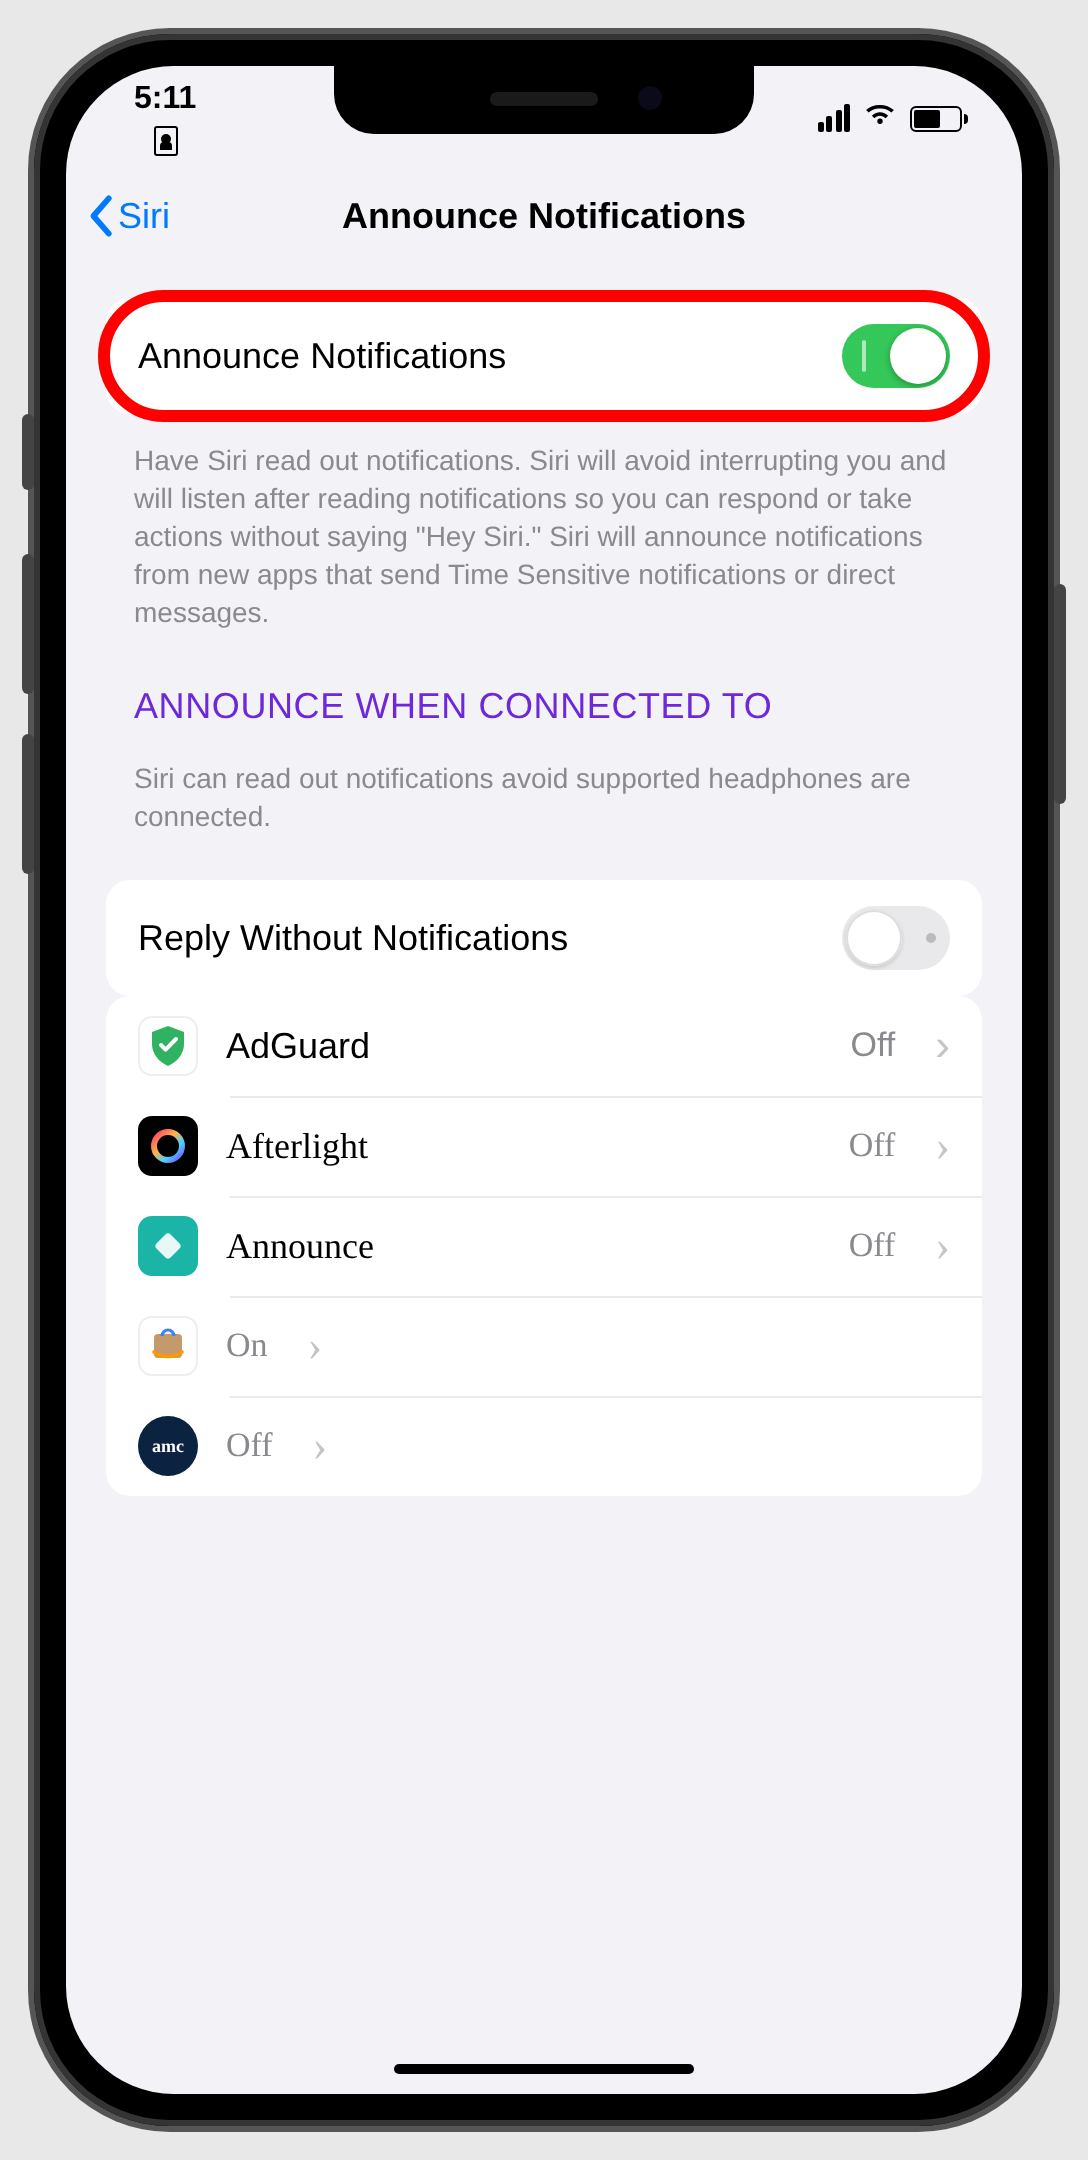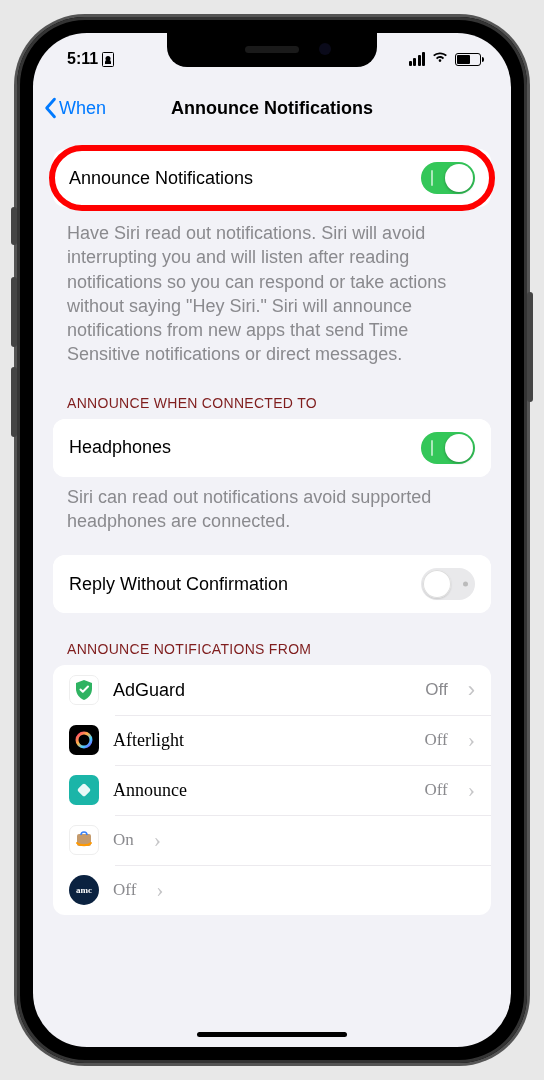--- a/index.html
+++ b/index.html
@@ -38,21 +38,21 @@
       z-index: 50;
     }
     .speaker { position:absolute; top:13px; left:50%; transform:translateX(-50%); width:54px; height:7px; background:#1a1a1a; border-radius:4px;}
     .cam { position:absolute; top:10px; right:46px; width:12px; height:12px; background:#0a0a1a; border-radius:50%;}
 
     
     .status-bar {
       height: 52px; display:flex; justify-content:space-between; align-items:center;
       padding: 0 30px 0 34px; font-size: 16px; font-weight:600; color:#000;
     }
-    .status-left { display:flex; align-items:center; gap:4px; }
+    .status-left { display:flex; align-items:center; gap:4px;flex-direction:column; }
     .status-right { display:flex; align-items:center; gap:6px; }
     .sig-bars { display:flex; align-items:flex-end; gap:1.5px; }
     .sig-bars span { width:3px; background:#000; border-radius:1px;}
     .sig-bars span:nth-child(1){height:5px}.sig-bars span:nth-child(2){height:8px}.sig-bars span:nth-child(3){height:11px}.sig-bars span:nth-child(4){height:14px}
     .wifi svg { width:18px; height:14px; }
     .battery { width:26px; height:13px; border:1.5px solid #000; border-radius:3px; position:relative;}
     .battery::after{content:"";position:absolute;right:-4px;top:3px;width:2px;height:5px;background:#000;border-radius:0 2px 2px 0;}
     .battery-fill{position:absolute;left:1px;top:1px;bottom:1px;width:55%;background:#000;border-radius:1px;}
     .card-ic{width:12px;height:15px;border:1.5px solid #000;border-radius:1.5px;position:relative;display:inline-block;vertical-align:middle;}
     .card-ic::after{content:"";position:absolute;top:3px;left:50%;transform:translateX(-50%);width:5px;height:5px;border-radius:50%;background:#000;}
@@ -87,22 +87,22 @@
     .toggle.on { background:#34c759; }
     .toggle.off { background:#e9e9eb; }
     .knob { width:28px; height:28px; background:#fff; border-radius:50%; position:absolute; top:2px; box-shadow:0 1px 3px rgba(0,0,0,.3);}
     .toggle.on .knob{ right:2px; }
     .toggle.off .knob{ left:2px; }
     .toggle.off.faint .knob{ box-shadow:0 0 0 1px #ddd inset, 0 1px 2px rgba(0,0,0,.15);}
     .knob-dot{position:absolute;top:50%;transform:translateY(-50%);width:5px;height:5px;border-radius:50%;}
     .toggle.off .knob-dot{right:7px;background:#bbb;}
     .toggle.on::before{content:"";position:absolute;left:10px;top:8px;width:2px;height:16px;background:rgba(255,255,255,.6);border-radius:1px;}
 
-    .footer-text { font-size:18px; color:#8a8a8e; padding: 8px 34px 0; line-height:1.35;}
-    .section-header { font-size:14px; color:#7f1d1d; padding: 28px 34px 8px; text-transform:uppercase; letter-spacing:.3px;}
+    .footer-text { font-size:14px; color:#8a8a8e; padding: 8px 34px 0; line-height:1.35;}
+    .section-header { font-size:18px; color:#6d28d9; padding: 28px 34px 8px; text-transform:uppercase; letter-spacing:.3px;}
 
     .group { margin: 0 20px; background:#fff; border-radius:12px; overflow:hidden;}
     .row { display:flex; align-items:center; padding:10px 16px; gap:14px; min-height:50px; cursor:pointer;}
     .row + .row { border-top:1px solid #eceaee; margin-left:0;}
     .group .row + .row { position:relative; border-top:none;font-family:Liberation Serif, serif;}
     .group .row + .row::before{content:"";position:absolute;left:62px;right:0;top:0;height:1px;background:#eceaee;}
     .app-icon { width:30px; height:30px; border-radius:7px; flex-shrink:0; display:flex;align-items:center;justify-content:center;}
     .app-name { flex:1; font-size:18px; color:#000;}
     .app-state { font-size:17px; color:#8a8a8e; margin-right:6px;}
     .chev { color:#c5c5c7; font-size:22px; font-weight:300;}
@@ -149,61 +149,52 @@
             <span class="battery-fill"></span>
           </span>
       </div>
     </div>
 
     <div class="nav">
       <div class="back">
         <svg width="14" height="22" viewBox="0 0 12 20">
             <path d="M10 2L3 10l7 8" stroke="#007aff" stroke-width="2.6" fill="none" stroke-linecap="round" stroke-linejoin="round"></path>
           </svg>
-        <span>When</span>
+        <span>Siri</span>
       </div>
       <div class="nav-title">Announce Notifications</div>
     </div>
 
     <div class="content">
 
       <div class="highlight-wrap">
         <div class="highlight-ring"></div>
         <div class="cell">
           <span class="lbl">Announce Notifications</span>
           <span class="toggle on">
               <span class="knob"></span>
             </span>
         </div>
       </div>
       <div class="footer-text">Have Siri read out notifications. Siri will avoid interrupting you and will listen after reading notifications so you can respond or take actions without saying "Hey Siri." Siri will announce notifications from new apps that send Time Sensitive notifications or direct messages.</div>
 
       <div class="section-header">ANNOUNCE WHEN CONNECTED TO</div>
-      <div class="group">
-        <div class="cell" style="border-radius:12px;">
-          <span class="lbl">Headphones</span>
-          <span class="toggle on">
-              <span class="knob"></span>
-            </span>
-        </div>
-      </div>
       <div class="footer-text">Siri can read out notifications avoid supported headphones are connected.</div>
 
       <div style="height:22px"></div>
       <div class="group">
         <div class="cell" style="border-radius:12px;">
-          <span class="lbl">Reply Without Confirmation</span>
+          <span class="lbl">Reply Without Notifications</span>
           <span class="toggle off faint">
               <span class="knob"></span>
               <span class="knob-dot"></span>
             </span>
         </div>
       </div>
 
-      <div class="section-header">ANNOUNCE NOTIFICATIONS FROM</div>
       <div class="group">
         <div class="row">
           <div class="app-icon ic-adguard">
               <svg width="20" height="22" viewBox="0 0 20 22">
                 <path d="M10 1l8 3v6c0 5-3.5 9-8 11C5.5 19 2 15 2 10V4l8-3z" fill="#2fb362"></path>
                 <path d="M6.5 10.5l2.3 2.3L14 7.5" stroke="#fff" stroke-width="2" fill="none" stroke-linecap="round" stroke-linejoin="round"></path>
               </svg>
             </div>
           <span class="app-name">AdGuard</span>
           <span class="app-state">Off</span>

